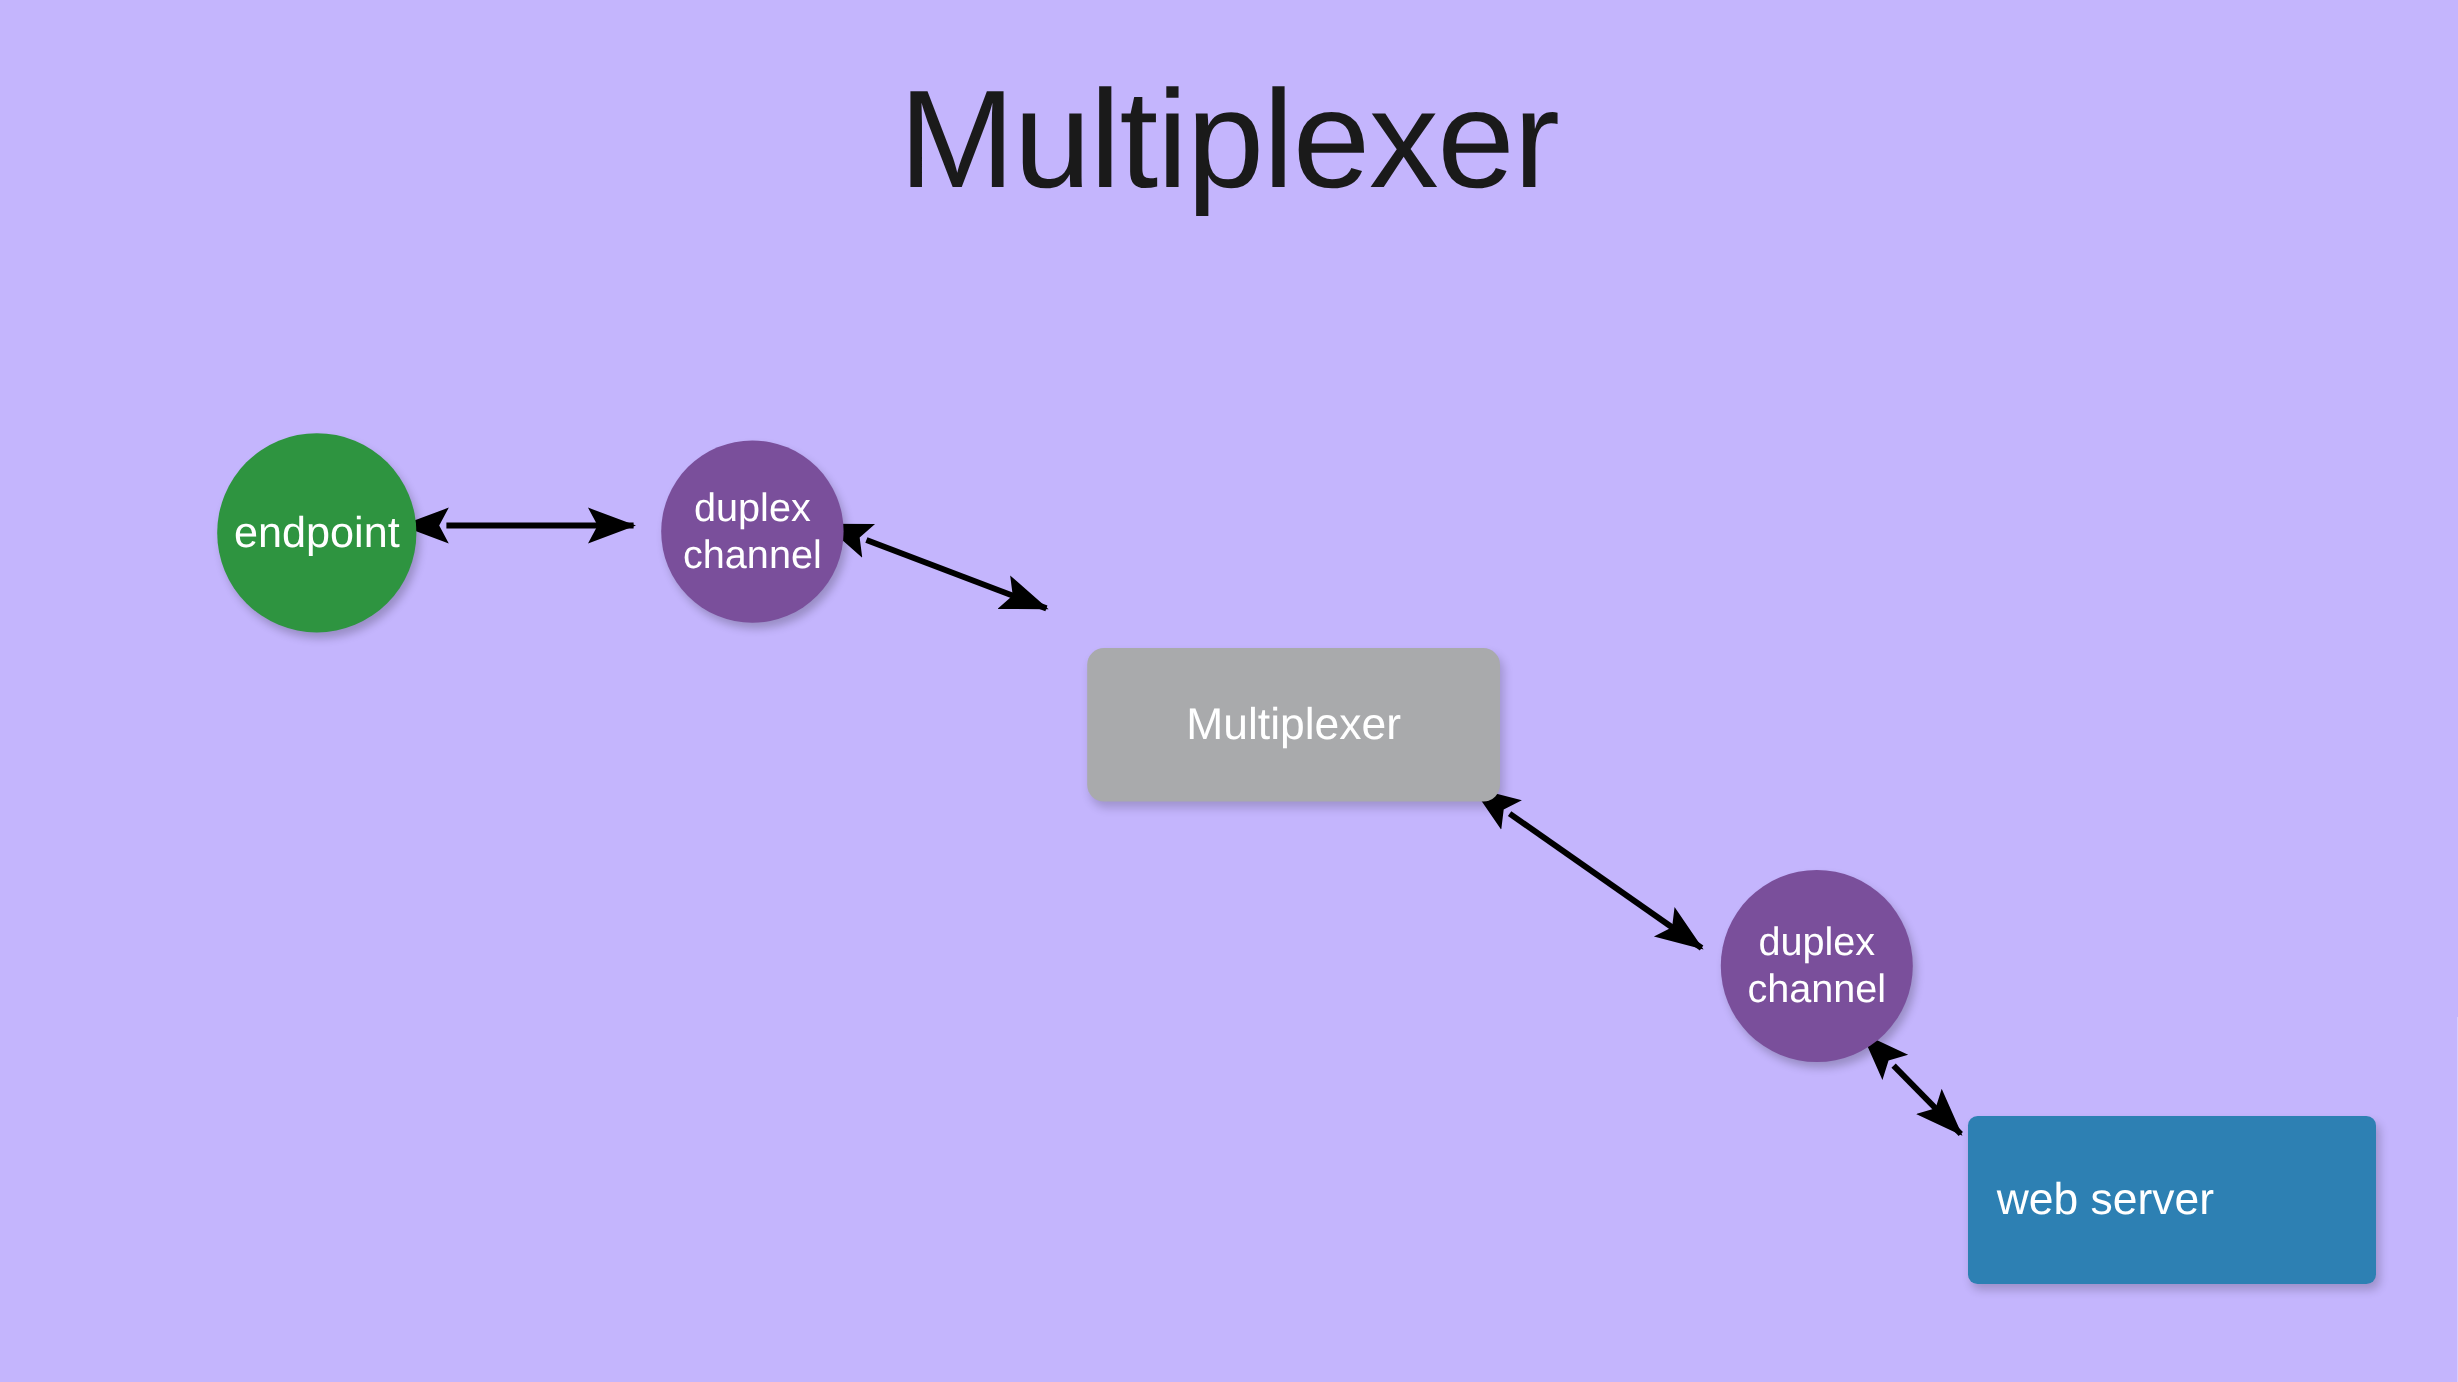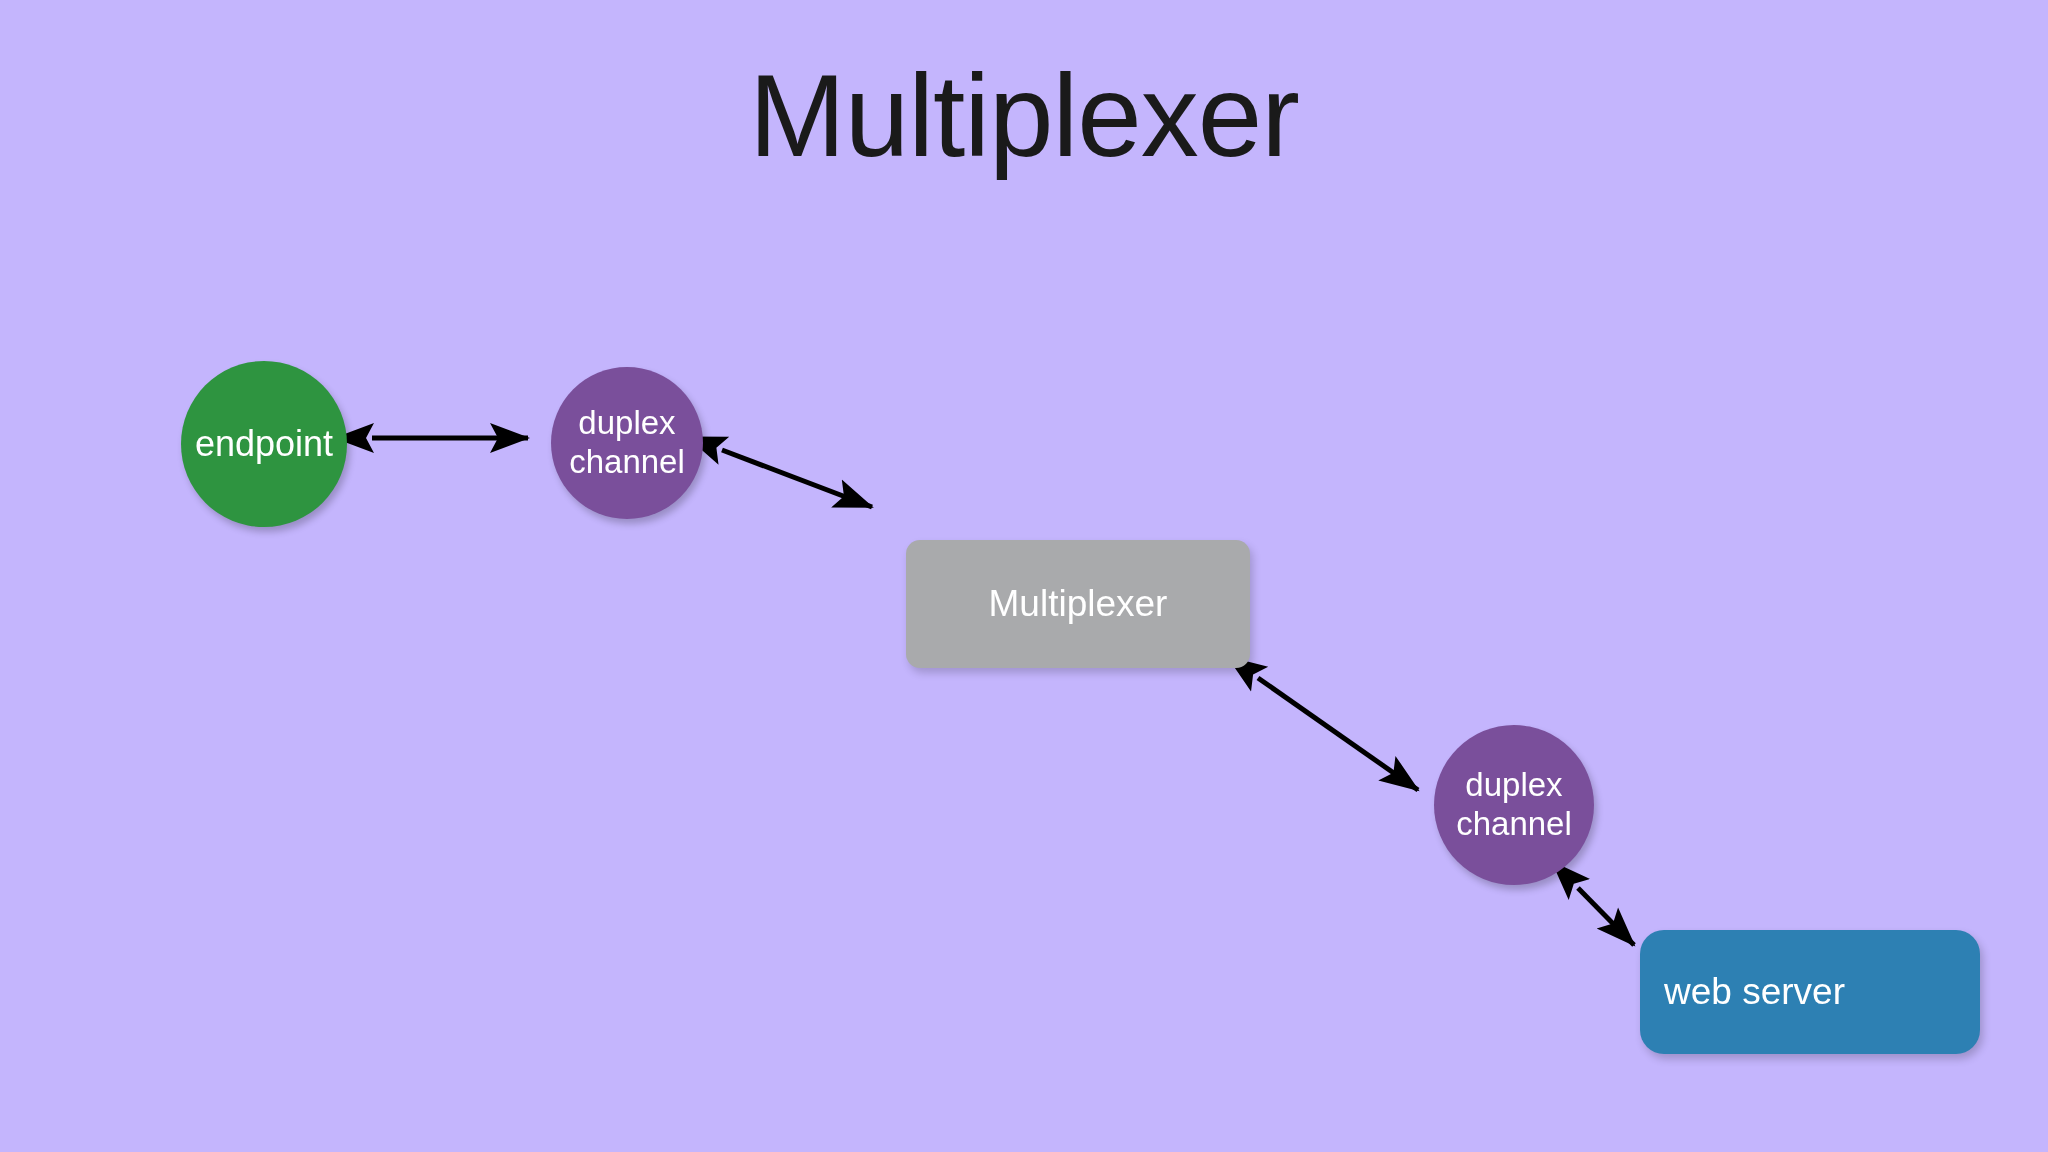--- a/index.html
+++ b/index.html
@@ -125,23 +125,23 @@
     color: #ffffff;
     font-size: 37px;
     font-weight: 400;
   }
 
   
   #node-web-server {
     left: 1640px;
     top: 930px;
     width: 340px;
-    height: 124px;
+    height: 140px;
     background: #2d80b3;
-    border-radius: 24px;
+    border-radius: 8px;
     box-shadow: 3px 5px 8px rgba(0,0,0,0.20);
     justify-content: flex-start;
   }
   #node-web-server .node-label {
     color: #ffffff;
     font-size: 37px;
     font-weight: 400;
     margin-left: 24px;
   }
 

